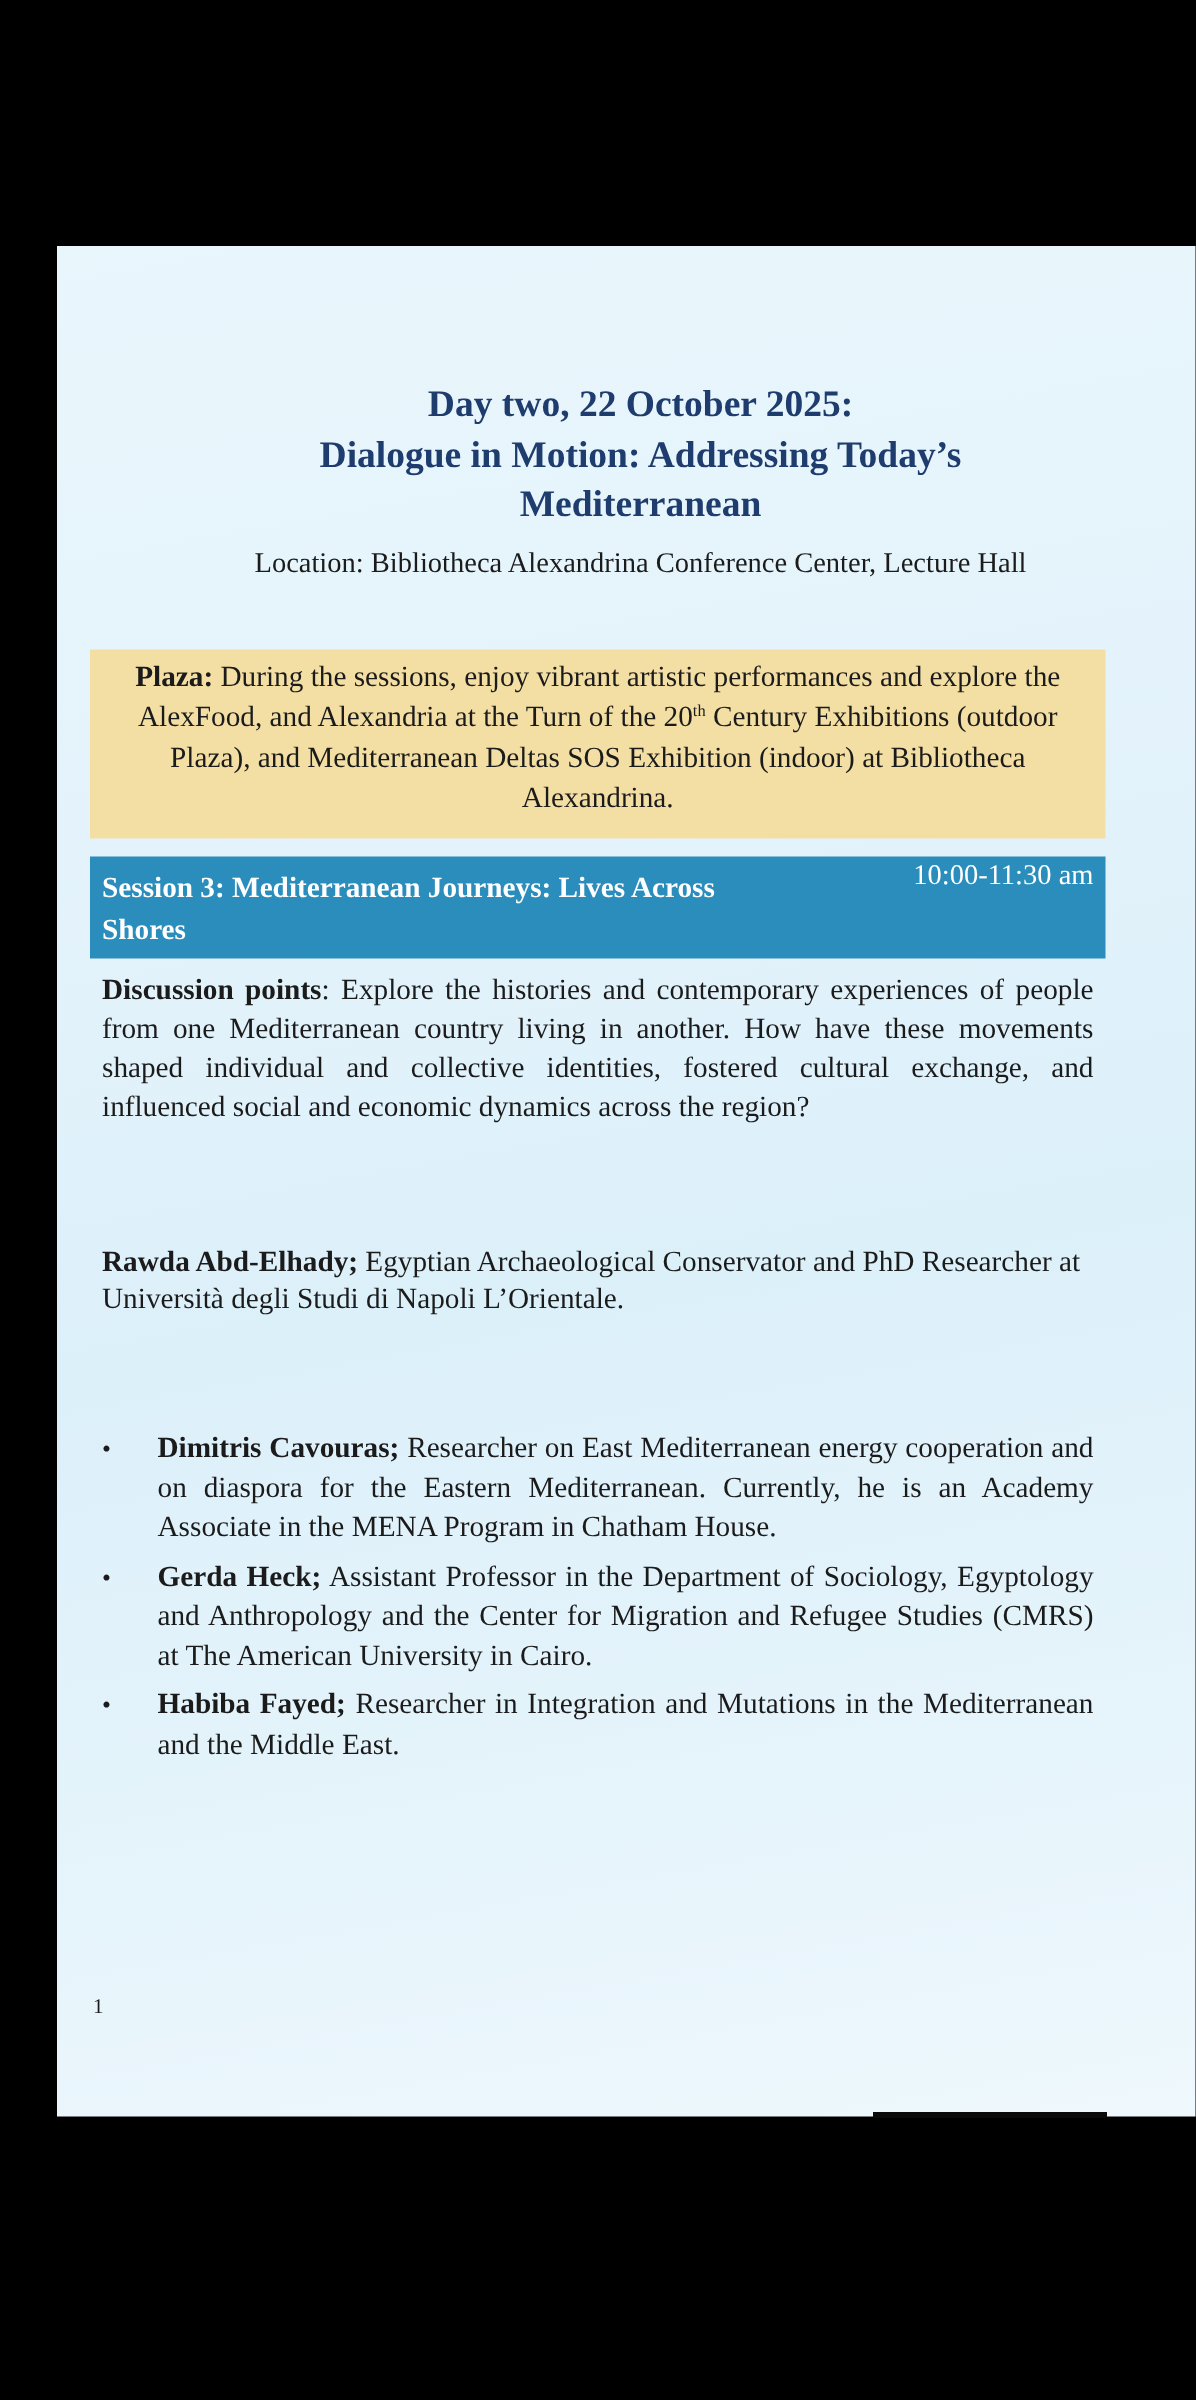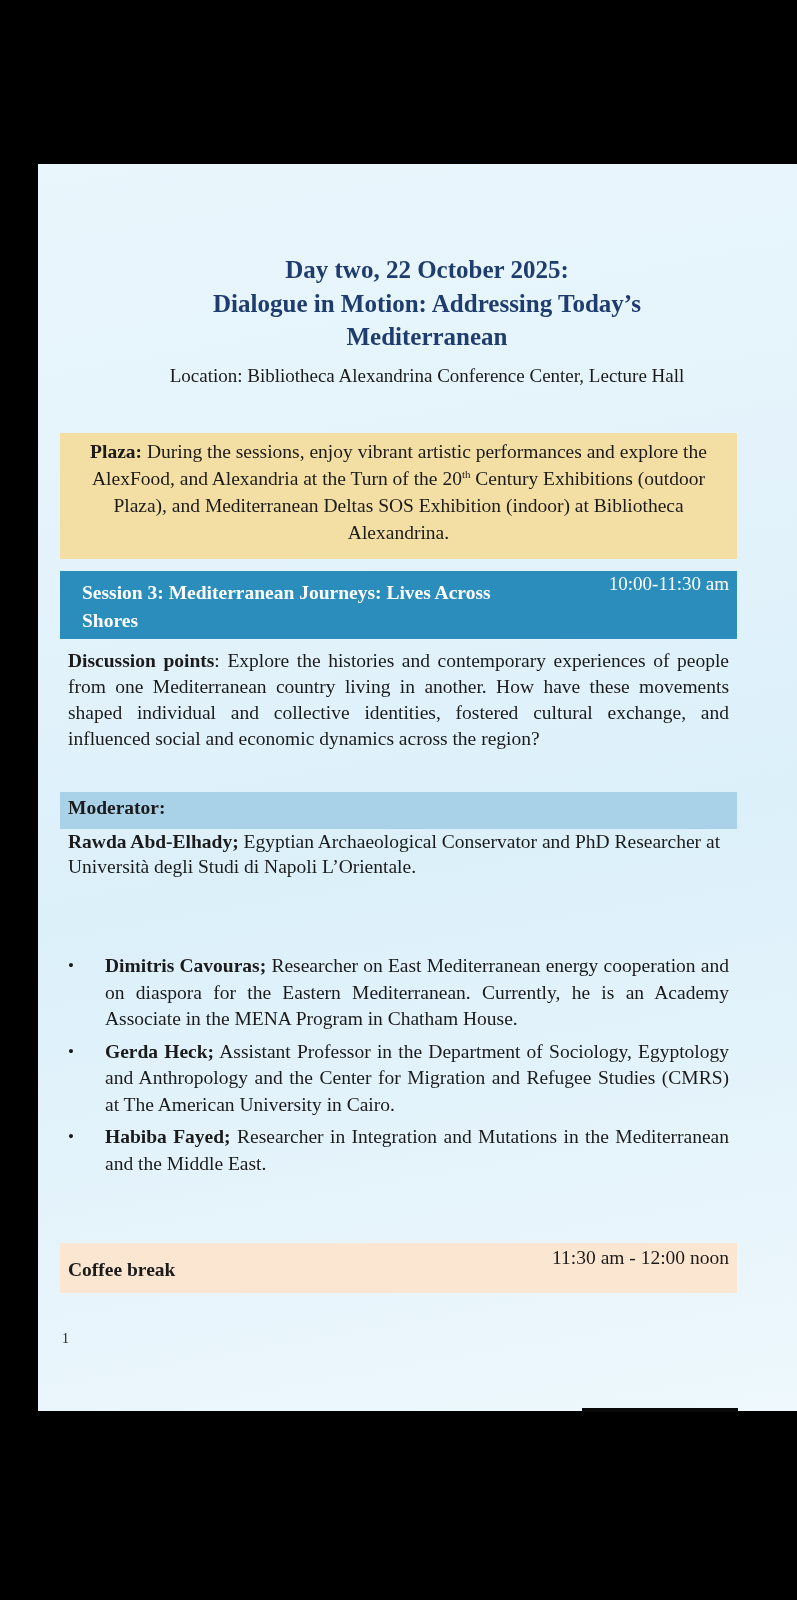--- a/index.html
+++ b/index.html
@@ -25,21 +25,21 @@
   }
   .note-box {
     position: absolute; left: 22px; top: 269px; width: 677px; height: 126px;
     background: #f3dfa4; box-sizing: border-box; padding: 5px 12px 0 12px;
     text-align: center; font-size: 19.5px; line-height: 27px; color: #1b1b1b;
   }
   .note-box b { font-weight: bold; }
   sup { font-size: 11px; line-height: 0; margin-top: 16px; }
   .session-bar {
     position: absolute; left: 22px; top: 407px; width: 677px; height: 68px;
-    background: #2a8dbc; color: #fff; box-sizing: border-box; padding: 8px 8px 0 22px;
+    background: #2a8dbc; color: #fff; box-sizing: border-box; padding: 8px 8px 0 8px;
   }
   .session-title { font-weight: bold; font-size: 19.5px; line-height: 28px; width: 430px; }
   .session-time { position: absolute; right: 8px; top: 2px; font-size: 19px; }
   .para {
     position: absolute; left: 30px; width: 661px; font-size: 19.5px; line-height: 26px;
     color: #1b1b1b; text-align: justify;
   }
   .section-bar {
     position: absolute; left: 22px; width: 677px; height: 37px;
     background: #a9d2e9; box-sizing: border-box; padding: 5px 8px;
@@ -75,21 +75,20 @@
 
   <div class="session-bar">
     <div class="session-title">Session 3: Mediterranean Journeys: Lives Across Shores</div>
     <div class="session-time">10:00-11:30 am</div>
   </div>
 
   <div class="para" style="top:484px;">
     <b>Discussion points</b><span>: Explore the histories and contemporary experiences of people from one Mediterranean country living in another. How have these movements shaped individual and collective identities, fostered cultural exchange, and influenced social and economic dynamics across the region?</span>
   </div>
 
-  <div class="section-bar" style="top:628px;">Moderator:</div>
 
   <div class="para" style="top:665px; line-height:25px; text-align:left;">
     <b>Rawda Abd-Elhady;</b><span> Egyptian Archaeological Conservator and PhD Researcher at Università degli Studi di Napoli L’Orientale.</span>
   </div>
 
 
   <ul class="bullet-list">
     <li class="bullet-item">
       <span class="bullet-dot">•</span>
       <b>Dimitris Cavouras;</b><span> Researcher on East Mediterranean energy cooperation and on diaspora for the Eastern Mediterranean. Currently, he is an Academy Associate in the MENA Program in Chatham House.</span>
@@ -97,21 +96,17 @@
     <li class="bullet-item">
       <span class="bullet-dot">•</span>
       <b>Gerda Heck;</b><span> Assistant Professor in the Department of Sociology, Egyptology and Anthropology and the Center for Migration and Refugee Studies (CMRS) at The American University in Cairo.</span>
     </li>
     <li class="bullet-item">
       <span class="bullet-dot">•</span>
       <b>Habiba Fayed;</b><span> Researcher in Integration and Mutations in the Mediterranean and the Middle East.</span>
     </li>
   </ul>
 
-  <div class="coffee-bar">
-    <span class="coffee-label">Coffee break</span>
-    <span class="coffee-time">11:30 am - 12:00 noon</span>
-  </div>
 
   <div class="page-num">1</div>
 </div>
 
 <div class="notch"></div>
 
 </body></html>

